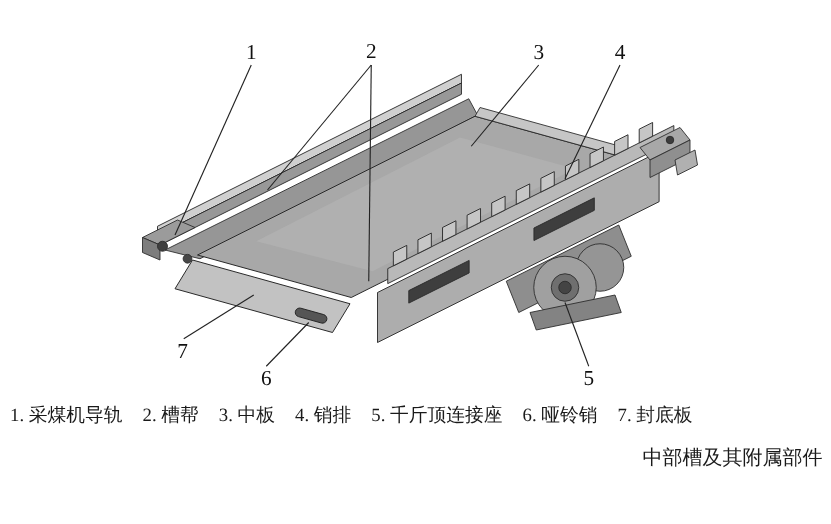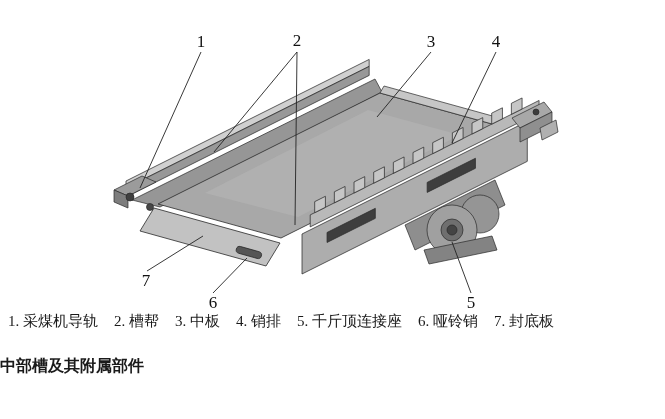--- a/index.html
+++ b/index.html
@@ -16,38 +16,38 @@
     color: #1a1a1a;
     overflow: hidden;
   }
   .figure-svg {
     position: absolute;
     top: 0;
     left: 0;
   }
   .legend {
     position: absolute;
-    top: 312px;
+    top: 323px;
     left: 0;
     width: 555px;
     text-align: center;
     font-size: 15px;
     white-space: nowrap;
   }
   .legend span {
     margin: 0 8px;
   }
   .caption {
     position: absolute;
     top: 356px;
     left: 0;
     width: 658px;
-    text-align: left;
+    text-align: right;
     font-size: 16px;
-    font-weight: bold;
+    font-weight: normal;
   }
   svg text.callout {
     font-family: "Liberation Serif", "DejaVu Serif", serif;
     font-size: 17px;
     fill: #111111;
   }
 </style>
 </head>
 <body>
 

